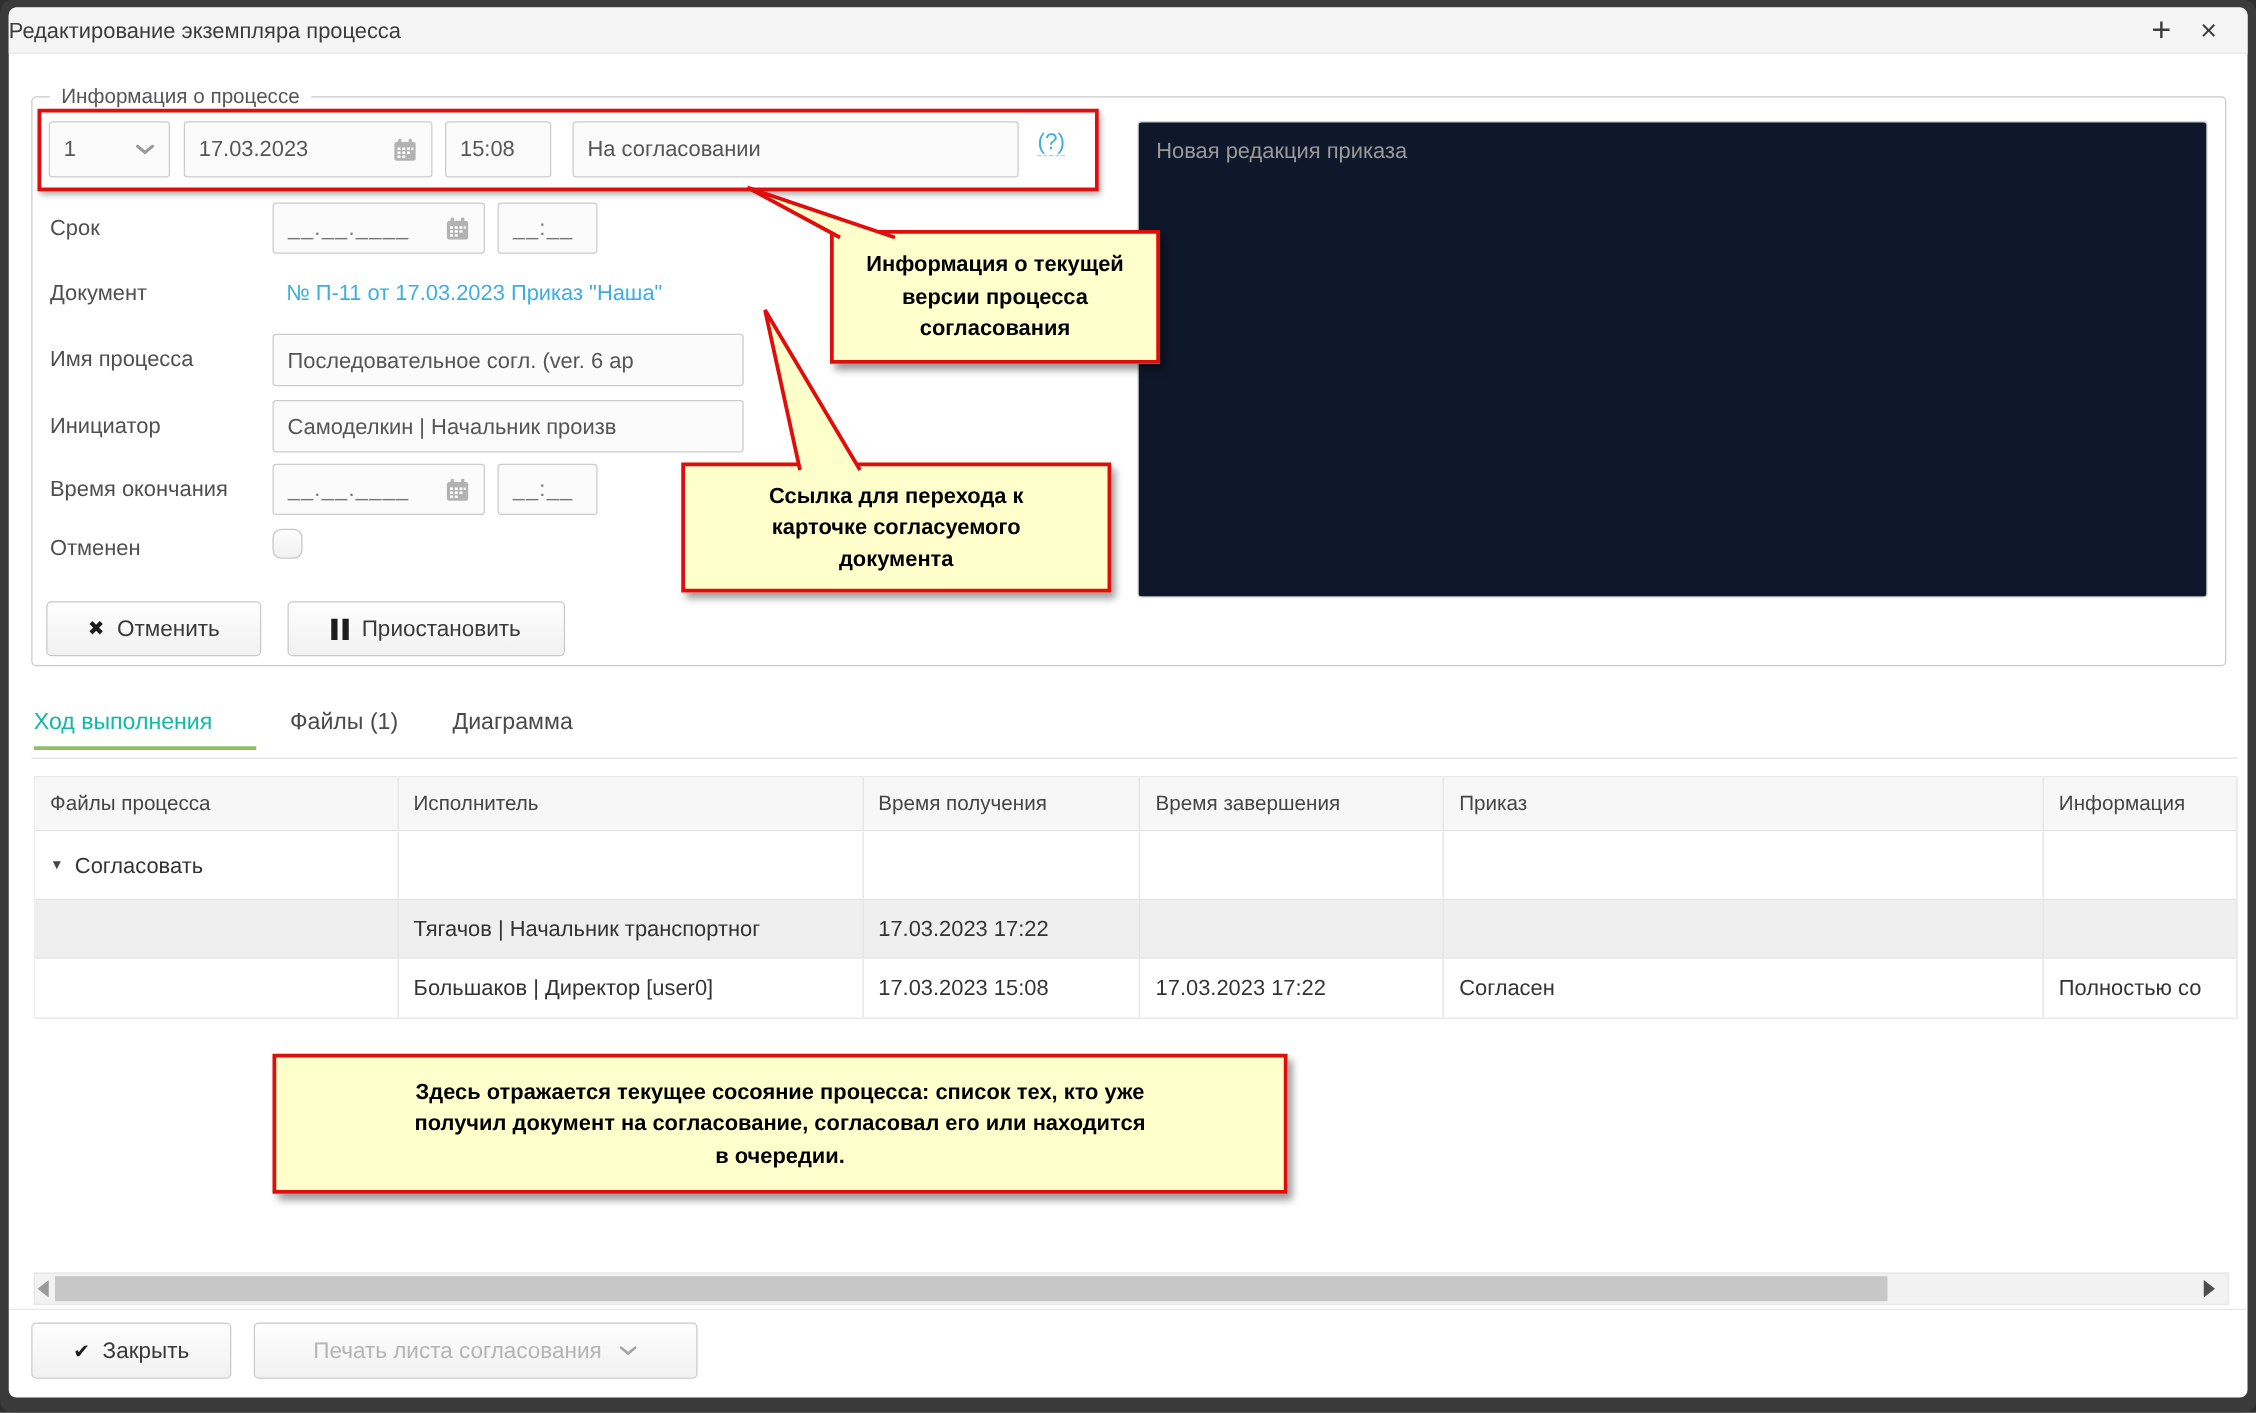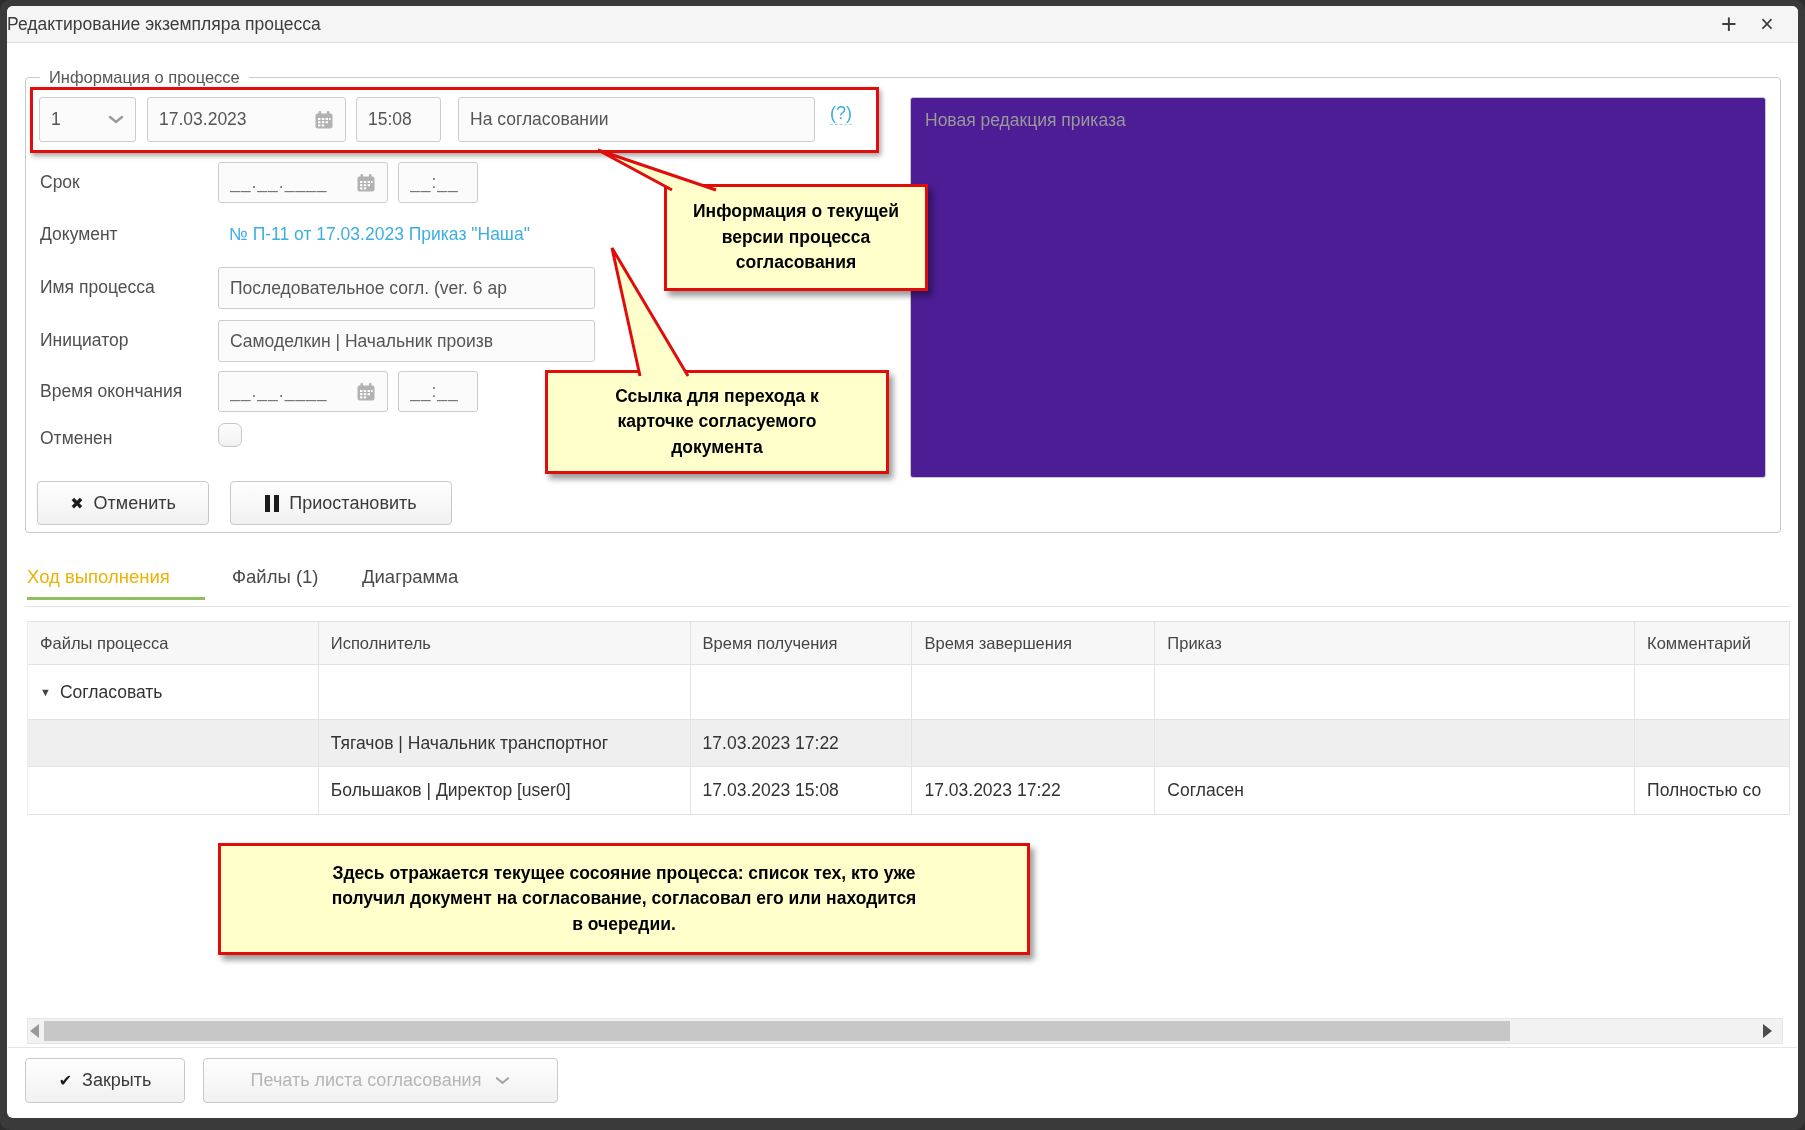--- a/index.html
+++ b/index.html
@@ -20,25 +20,25 @@
   .input .val{flex:1;overflow:hidden;white-space:nowrap;}
   .ph{color:#777;letter-spacing:1px;}
   .label{font-size:17.5px;color:#4f4f4f;white-space:nowrap;}
   .link{color:#3daee0;font-size:17.5px;white-space:nowrap;cursor:pointer;}
   .help{color:#3daee0;font-size:18px;border-bottom:1px dashed #9fd5ef;cursor:pointer;}
   .btn{background:linear-gradient(#fefefe,#f1f1f1);border:1px solid #c9c9c9;border-radius:4px;display:flex;align-items:center;justify-content:center;gap:10px;font-size:18px;color:#3a3a3a;cursor:pointer;}
   .btn .bicon{font-size:16px;color:#1c1c1c;}
   .pauseicon{display:inline-flex;gap:4px;}
   .pauseicon i{display:block;width:5px;height:17px;background:#1c1c1c;}
   .checkbox{background:linear-gradient(#fdfdfd,#f1f1f1);border:1px solid #c6c6c6;border-radius:7px;cursor:pointer;}
-  .textarea{border:1px solid #c9c9c9;border-radius:3px;background:#4c1d95;padding:12px 14px;font-size:17.5px;color:#999;cursor:text;}
+  .textarea{border:1px solid #c9c9c9;border-radius:3px;background:#0f172a;padding:12px 14px;font-size:17.5px;color:#999;cursor:text;}
   .callout{background:#ffffcc;border:3px solid #e00d0d;box-shadow:4px 5px 6px rgba(0,0,0,.4);display:flex;align-items:center;justify-content:center;text-align:center;font-weight:bold;font-size:17.5px;line-height:1.45;color:#000;white-space:pre-line;z-index:4;padding:6px 10px;}
   .tails{left:0;top:0;width:1805px;height:1130px;z-index:5;pointer-events:none;}
   .tab{font-size:18.5px;color:#4a4a4a;cursor:pointer;height:36px;display:flex;align-items:flex-start;}
-  .tab.active{color:#eab308;}
+  .tab.active{color:#14b8a6;}
   .tab-underline{background:#8fbf5f;height:3px;}
   .tabline{background:#e3e3e3;height:1px;}
   .table{left:27px;top:621px;width:1763px;border-top:1px solid #e3e3e3;border-left:1px solid #ededed;}
   .thead,.trow{display:flex;}
   .th,.td{box-sizing:border-box;border-right:1px solid #e3e3e3;padding:0 12px;display:flex;align-items:center;overflow:hidden;white-space:nowrap;}
   .thead{height:42px;background:#f7f7f7;border-bottom:1px solid #e3e3e3;color:#454545;font-size:16.5px;}
   .trow{border-bottom:1px solid #e3e3e3;font-size:17.5px;color:#333;background:#fff;}
   .r0{height:54px;}.r1{height:46px;background:#efefef;}.r2{height:47px;}
   .c0{width:291px;}.c1{width:372px;}.c2{width:222px;}.c3{width:243px;}.c4{width:480px;}.c5{width:155px;}
   .garrow{font-size:11px;color:#444;margin-right:9px;cursor:pointer;}
@@ -203,21 +203,21 @@
   <div class="abs tab-underline" style="left:27px;top:597px;width:178px;"></div>
   <div class="abs tabline" style="left:25px;top:606px;width:1765px;"></div>
 
   <div class="abs table">
     <div class="thead">
       <div class="th c0">Файлы процесса</div>
       <div class="th c1">Исполнитель</div>
       <div class="th c2">Время получения</div>
       <div class="th c3">Время завершения</div>
       <div class="th c4">Приказ</div>
-      <div class="th c5">Комментарий</div>
+      <div class="th c5">Информация</div>
     </div>
     <div class="trow r0">
       <div class="td c0">
         <span class="garrow">▼</span>
         <span>Согласовать</span>
       </div>
       <div class="td c1"></div>
       <div class="td c2"></div>
       <div class="td c3"></div>
       <div class="td c4"></div>

